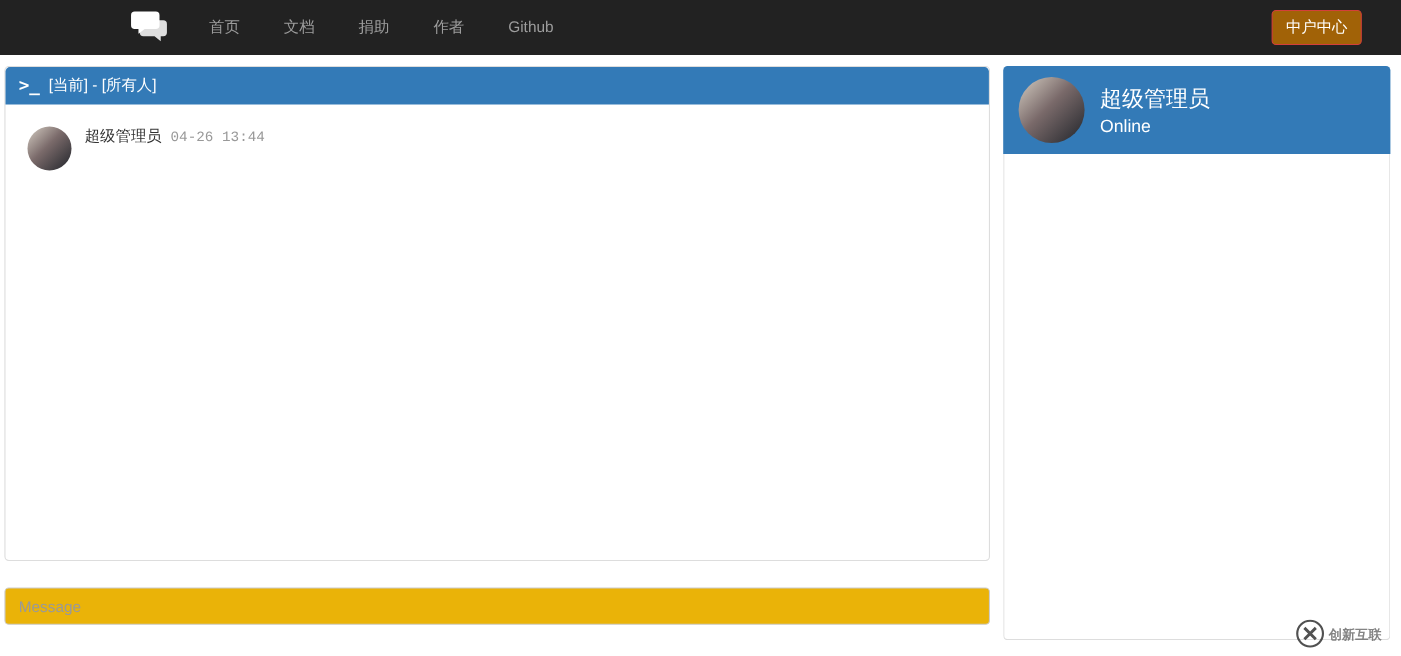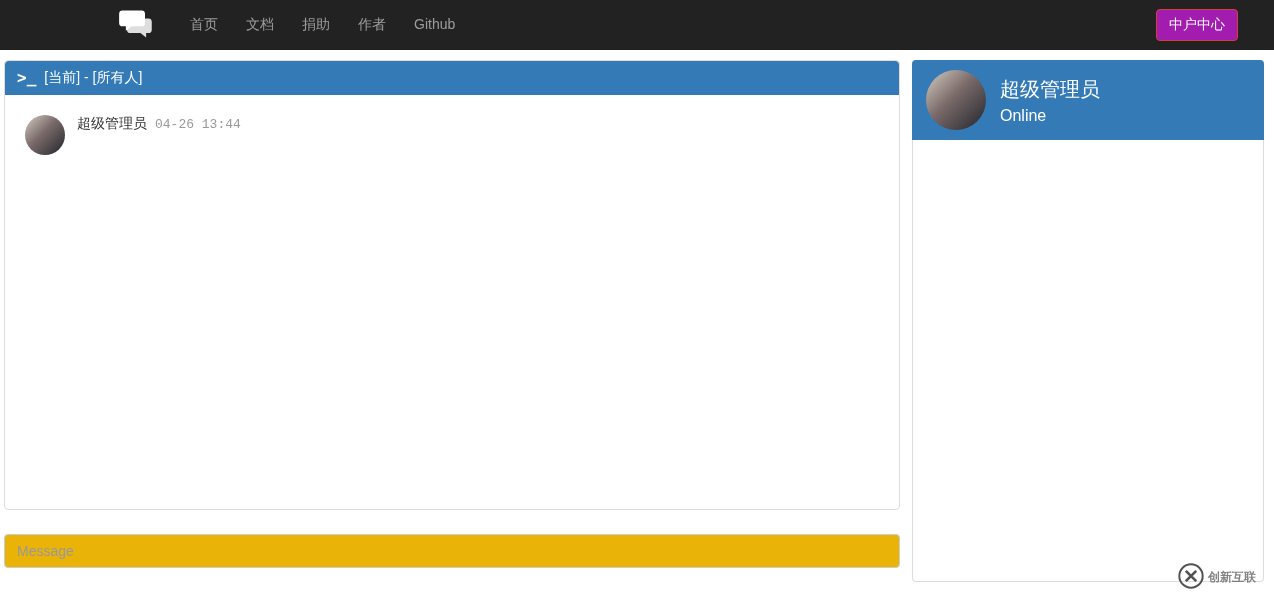--- a/index.html
+++ b/index.html
@@ -25,32 +25,32 @@
   .navbar-brand {
     width: 48px;
     height: 50px;
     display: flex;
     align-items: center;
     justify-content: center;
     margin-left: 100px;
     margin-right: 16px;
   }
   .navbar-brand svg { width: 36px; height: 36px; fill: #fff; }
-  .nav-links { display: flex; gap: 0; }
+  .nav-links { display: flex; gap: 12px; }
   .nav-link {
     color: #9d9d9d;
     text-decoration: none;
     padding: 15px 14px;
     display: block;
     font-size: 14px;
     cursor: pointer;
   }
   .navbar-right { margin-left: auto; margin-right: 24px; }
   .btn-danger {
-    background: #a21caf;
+    background: #a16207;
     color: #fff;
     border: 1px solid #d43f3a;
     border-radius: 4px;
     padding: 6px 12px;
     cursor: pointer;
     font-size: 14px;
   }
 
   
   .content {

